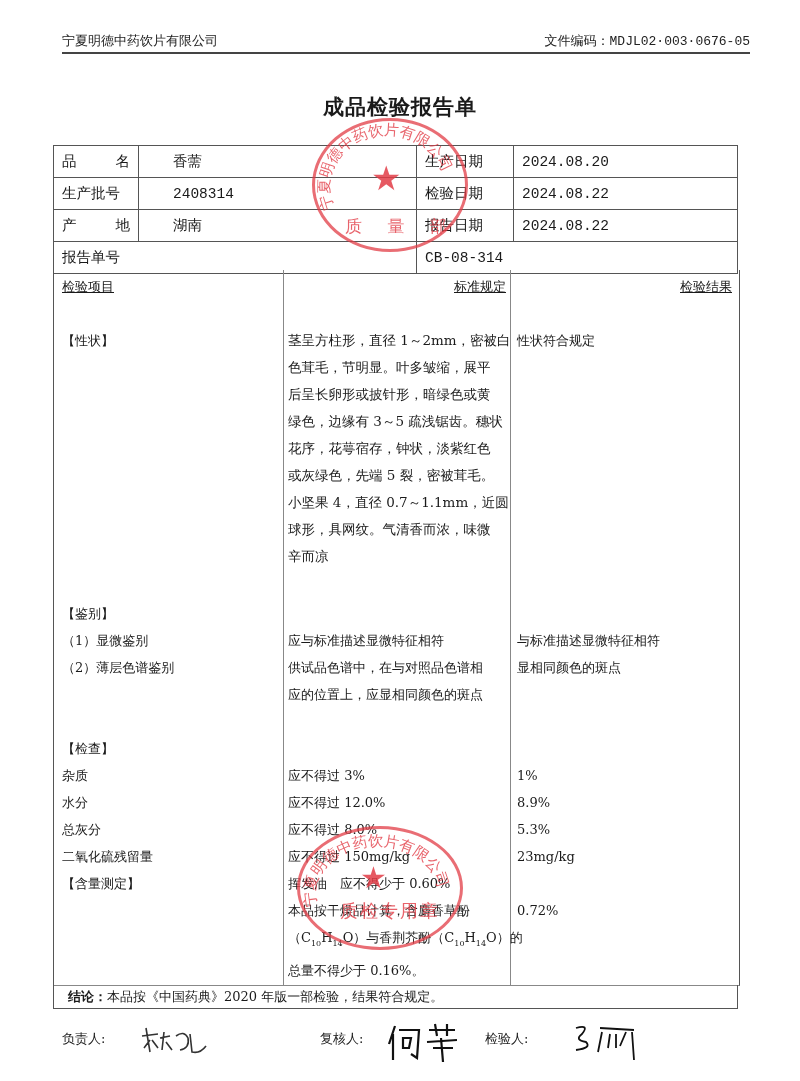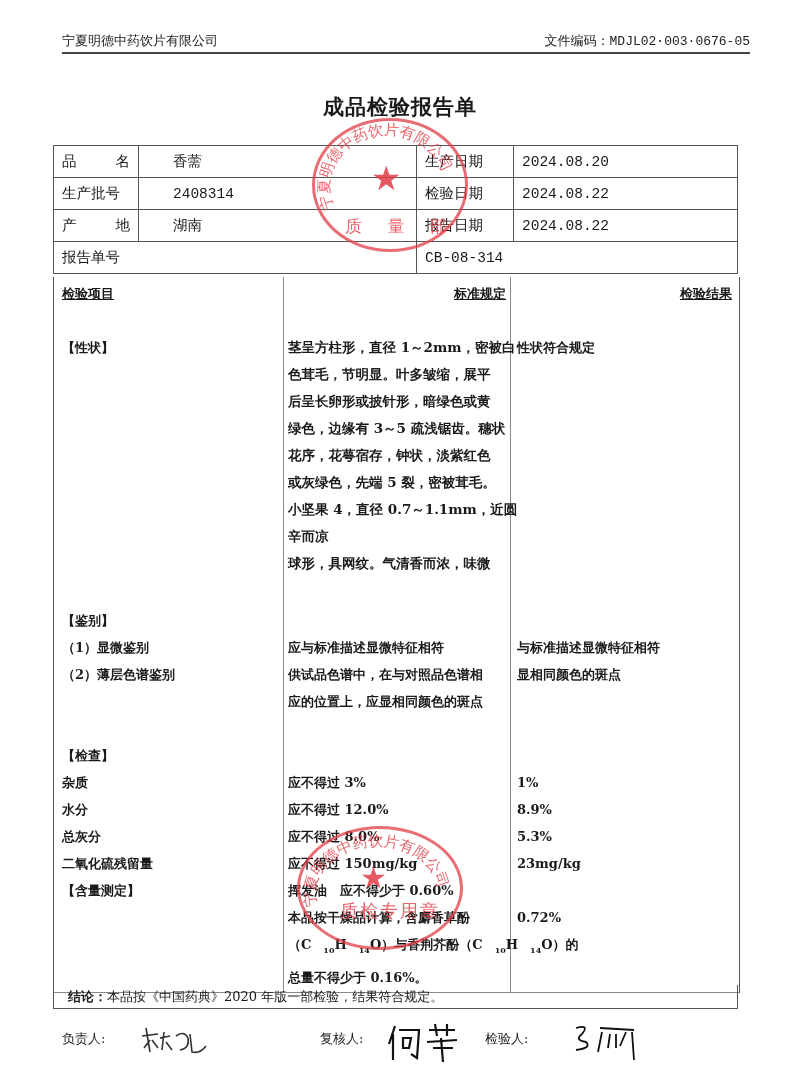--- a/index.html
+++ b/index.html
@@ -28,35 +28,35 @@
   }
   .info td { border: 1px solid #555; height: 31px; padding: 0 8px; vertical-align: middle; }
   .info .lab { width: 68px; }
   .info .lab.spread { text-align: justify; text-align-last: justify; }
   .info .val { width: 235px; padding-left: 34px; }
   .info .lab2 { width: 80px; }
   .mono { font-family: "Liberation Mono", "DejaVu Sans Mono", monospace; font-size: 14.5px; }
 
   
   .main {
-    position: absolute; left: 53px; top: 277px; width: 685px; height: 715px;
-    border-left: 1px solid #555; border-right: 1px solid #555; border-bottom: 1px solid #888; font-weight: bold;
+    position: absolute; left: 53px; top: 270px; width: 685px; height: 715px;
+    border-left: 1px solid #555; border-right: 1px solid #555; border-bottom: 1px solid #888;
   }
   .colsep { position: absolute; top: 0; bottom: 0; border-left: 1px solid #888; }
   .colsep.a { left: 229px; }
   .colsep.b { left: 456px; }
   .cell { position: absolute; font-size: 13px; line-height: 27px; }
   .c1 { left: 8px; width: 215px; }
   .c2 { left: 234px; width: 218px; }
   .c3 { left: 463px; width: 215px; }
   .th { text-decoration: underline; font-size: 13px; }
   .c2.th, .c3.th { text-align: right; }
   .para { text-align: justify; line-height: 27px; font-size: 13.5px; }
   .line { display: block; white-space: nowrap; }
-  sub { font-size: 8px; margin-left: 12px; }
+  sub { font-size: 8px; }
 
   .concl {
     position: absolute; left: 53px; top: 985px; width: 685px; height: 24px;
     border: 1px solid #555; border-top: none; box-sizing: border-box;
     font-size: 13px; line-height: 24px; padding-left: 14px;
   }
   .concl b { font-weight: bold; }
   .sig-row { position: absolute; top: 1022px; left: 60px; width: 700px; height: 40px; font-size: 13px; }
   .sig-lab { position: absolute; top: 8px; }
   .sig { position: absolute; top: 0; }
@@ -114,22 +114,22 @@
 
   <div class="cell c1" style="top:57px">【性状】</div>
   <div class="cell c2 para" style="top:57px">
     <span class="line">茎呈方柱形，直径 1～2mm，密被白</span>
     <span class="line">色茸毛，节明显。叶多皱缩，展平</span>
     <span class="line">后呈长卵形或披针形，暗绿色或黄</span>
     <span class="line">绿色，边缘有 3～5 疏浅锯齿。穗状</span>
     <span class="line">花序，花萼宿存，钟状，淡紫红色</span>
     <span class="line">或灰绿色，先端 5 裂，密被茸毛。</span>
     <span class="line">小坚果 4，直径 0.7～1.1mm，近圆</span>
+    <span class="line">球形，具网纹。气清香而浓，味微</span>
     <span class="line">辛而凉</span>
-    <span class="line">球形，具网纹。气清香而浓，味微</span>
   </div>
   <div class="cell c3" style="top:57px">性状符合规定</div>
 
   <div class="cell c1" style="top:330px">【鉴别】</div>
   <div class="cell c1" style="top:357px">（1）显微鉴别</div>
   <div class="cell c2" style="top:357px">应与标准描述显微特征相符</div>
   <div class="cell c3" style="top:357px">与标准描述显微特征相符</div>
   <div class="cell c1" style="top:384px">（2）薄层色谱鉴别</div>
   <div class="cell c2" style="top:384px">
     <span class="line">供试品色谱中，在与对照品色谱相</span>

